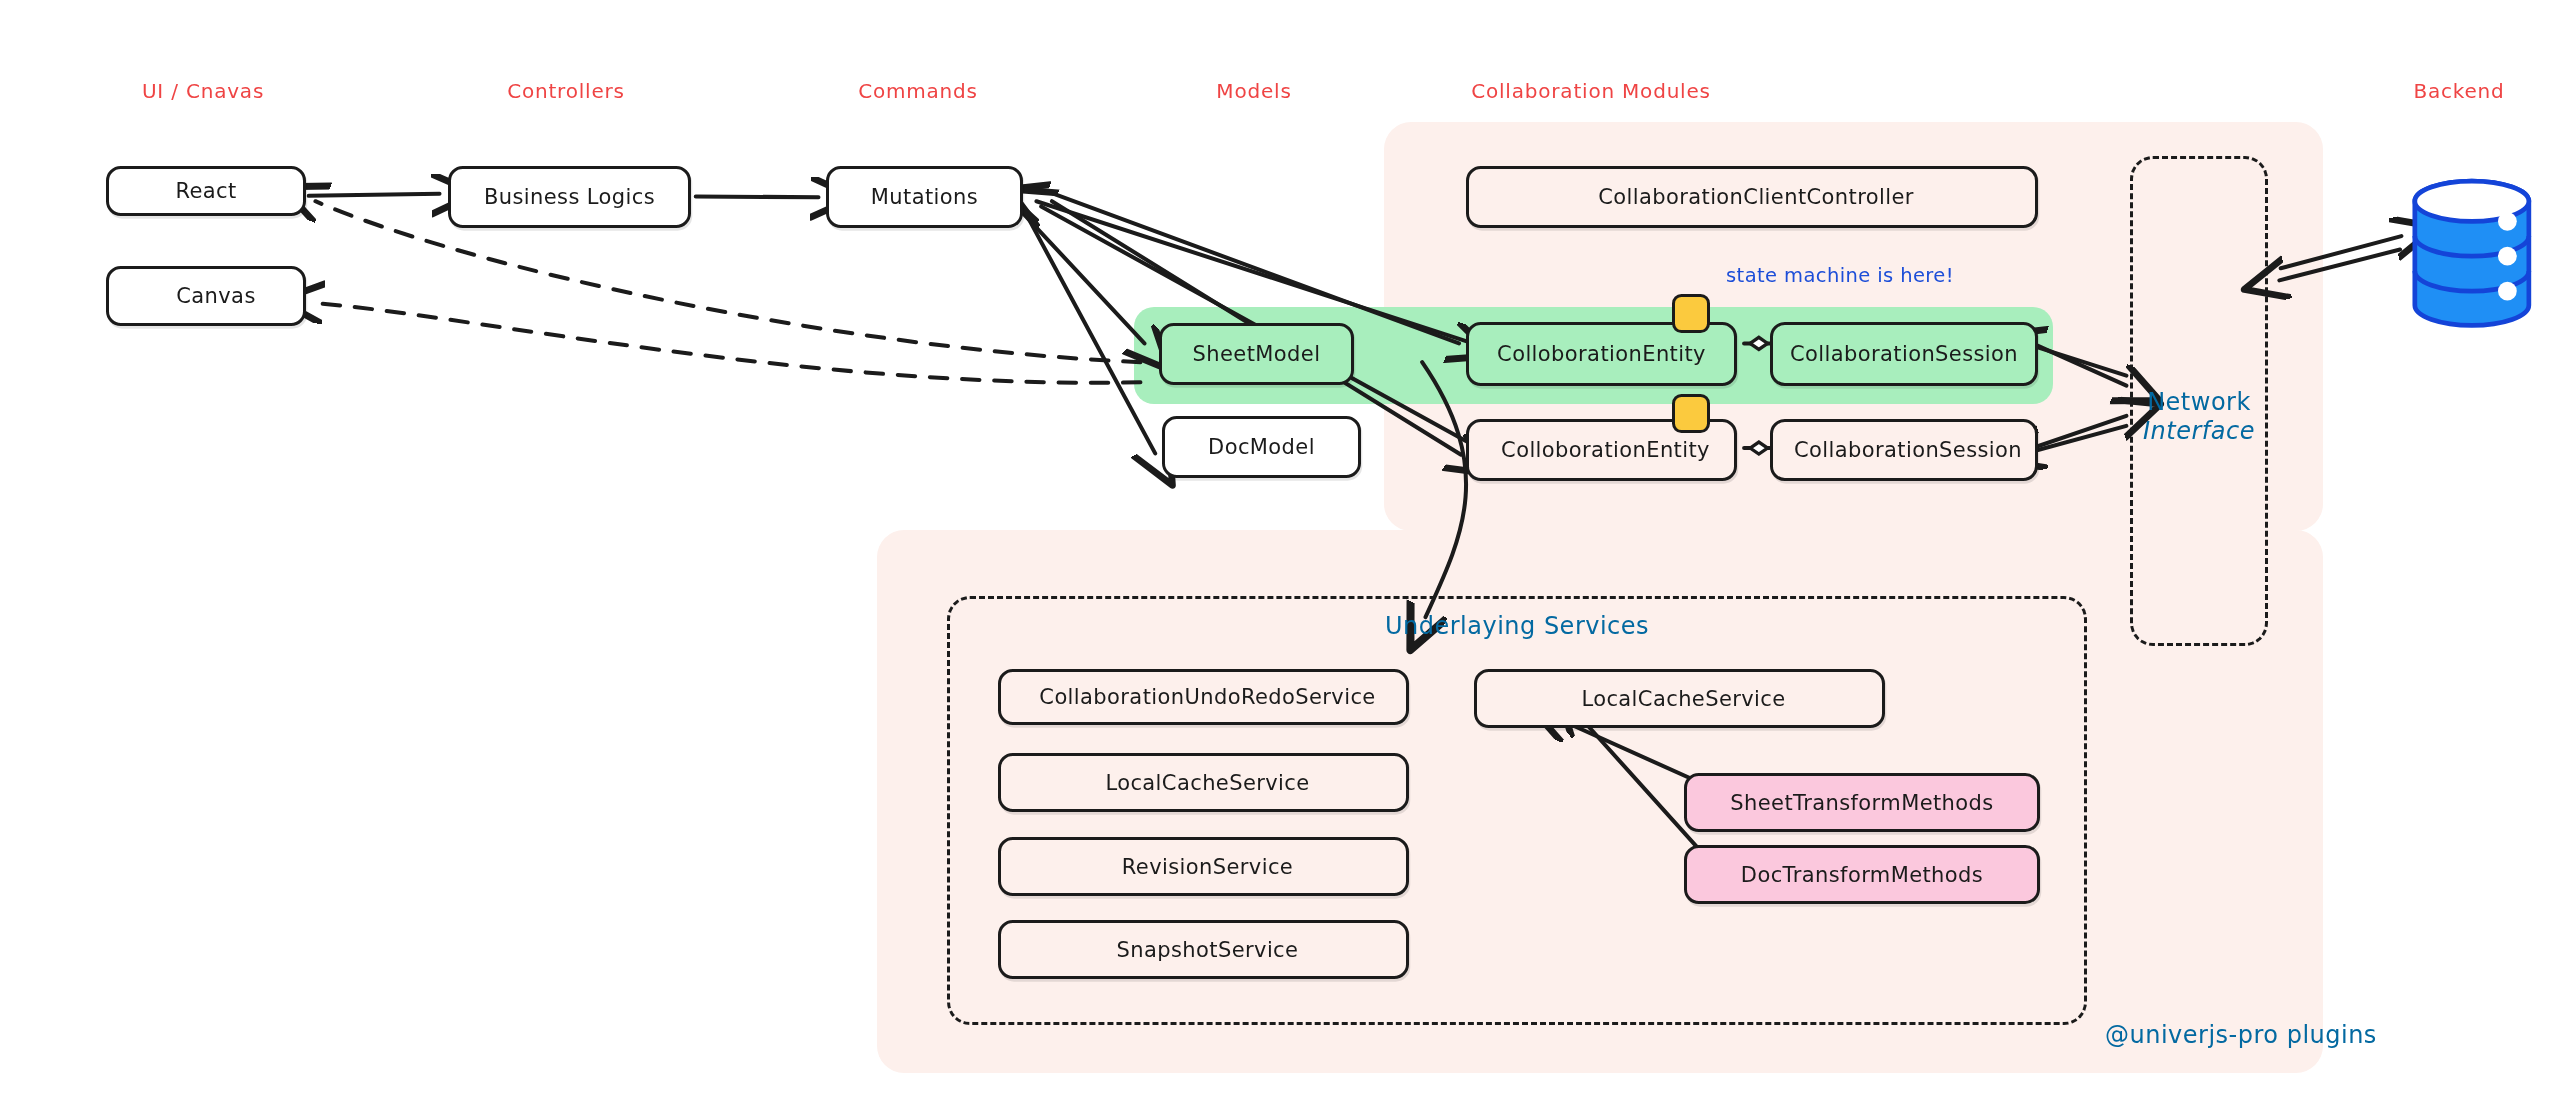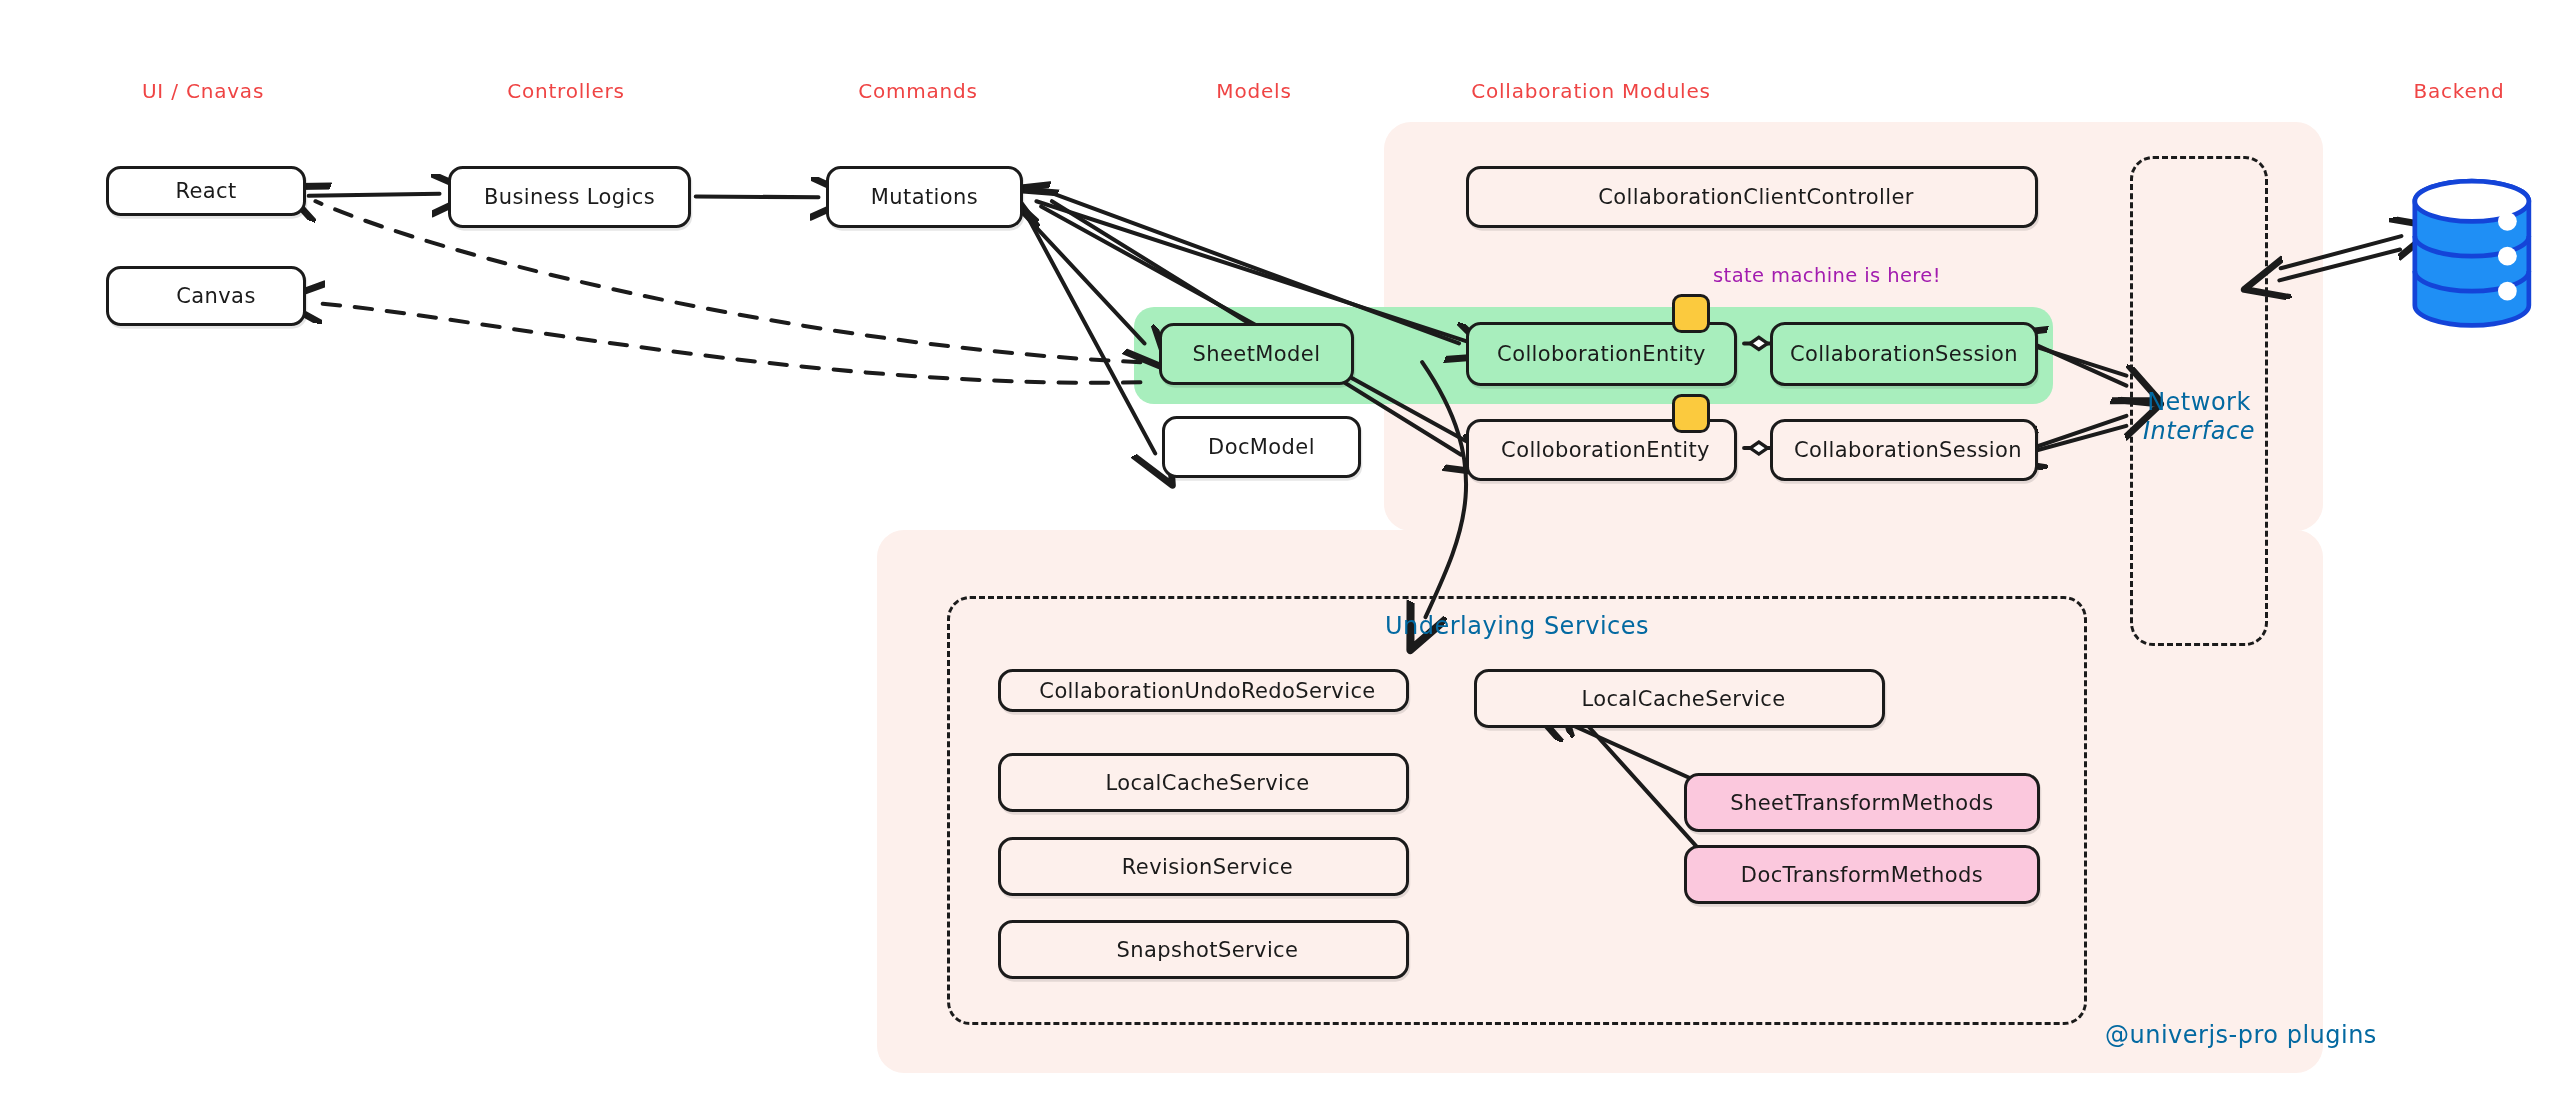--- a/index.html
+++ b/index.html
@@ -71,23 +71,24 @@
     width: 38px; height: 39px;
     background: #FBCA3E;
     border: 3.4px solid #1b1b1b;
     border-radius: 9.4px;
     z-index: 6;
   }
 
   
   .note-orange {
     position: absolute;
-    font-size: 19.5px; color: #a21caf;
+    font-size: 19.5px; color: #1d4ed8;
     white-space: nowrap; letter-spacing: 0.4px;
     transform: translateX(-50%);
+    margin-left: 13px;
   }
   .label-plain {
     position: absolute;
     font-size: 24px; color: #0369a1;
     white-space: nowrap; letter-spacing: 0.5px;
   }
   .label-center { transform: translateX(-50%); }
 
   
   svg.overlay {
@@ -206,21 +207,21 @@
       <path d="M3600,404 a85,30 0 0 0 170,0" fill="none" stroke="#1444D8" stroke-width="7"></path>
       <circle cx="3738" cy="330" r="14" fill="#ffffff"></circle>
       <circle cx="3738" cy="382" r="14" fill="#ffffff"></circle>
       <circle cx="3738" cy="434" r="14" fill="#ffffff"></circle>
     </g>
   </svg>
 
   <div class="dashed-box services-box"></div>
   <div class="label-plain label-center" style="left:1517px; top:612px;">Underlaying Services</div>
 
-  <div class="node on-pink" style="left:998px; top:669px; width:411px; height:43px;">CollaborationUndoRedoService</div>
+  <div class="node on-pink" style="left:998px; top:669px; width:411px; height:56px;">CollaborationUndoRedoService</div>
   <div class="node on-pink" style="left:998px; top:753px; width:411px; height:59px;">LocalCacheService</div>
   <div class="node on-pink" style="left:998px; top:837px; width:411px; height:59px;">RevisionService</div>
   <div class="node on-pink" style="left:998px; top:920px; width:411px; height:59px;">SnapshotService</div>
 
   <div class="node on-pink" style="left:1474px; top:669px; width:411px; height:59px;">LocalCacheService</div>
   <div class="node pink-fill" style="left:1684px; top:773px; width:356px; height:59px;">SheetTransformMethods</div>
   <div class="node pink-fill" style="left:1684px; top:845px; width:356px; height:59px;">DocTransformMethods</div>
 
   <div class="label-plain" style="left:2105px; top:1021px;">@univerjs-pro plugins</div>
 

